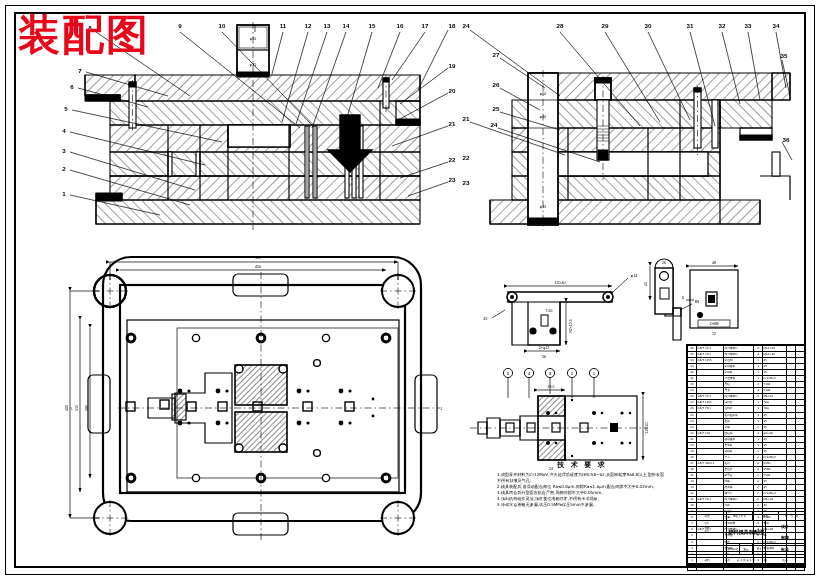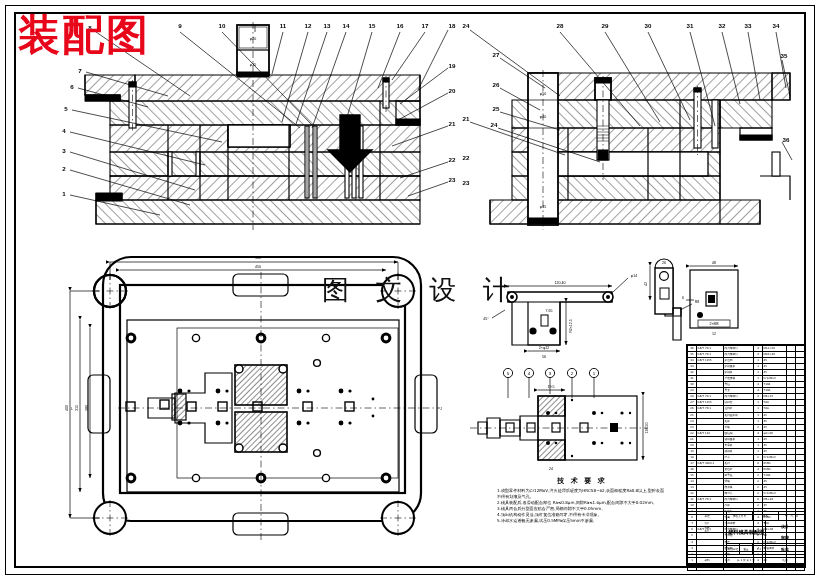--- a/index.html
+++ b/index.html
@@ -35,21 +35,21 @@
   .solidblk{fill:#000;stroke:#000}
   .wht{fill:#fff;stroke:#000;stroke-width:1.1}
   .wht2{fill:#fff;stroke:#000;stroke-width:1.8}
   .num{font-size:6.2px;font-family:"Liberation Sans",sans-serif;fill:#000;
       font-weight:bold;text-anchor:middle;}
   .dimtxt{font-size:3.6px;fill:#000;text-anchor:middle;
       font-family:"Liberation Sans",sans-serif;}
   .baltxt{font-size:4.4px;fill:#000;text-anchor:middle;font-family:"Liberation Sans",sans-serif;}
 
   
-  .techreq{position:absolute;left:497px;top:460px;width:170px;z-index:20;margin-top:16px;}
+  .techreq{position:absolute;left:497px;top:460px;width:170px;z-index:20;}
   .techreq .trh{font-size:7px;font-weight:bold;text-align:center;letter-spacing:2px;
       margin-bottom:2px;font-family:"DejaVu Sans",sans-serif;}
   .techreq .trl{font-size:4.1px;line-height:1.45;color:#000;
       font-family:"DejaVu Sans",sans-serif;}
 
   
   .tb{position:absolute;left:686px;top:344px;width:120px;height:222px;
       border:1.4px solid #000;box-sizing:border-box;background:#fff;z-index:25;}
   .bom{width:100%;border-collapse:collapse;table-layout:fixed;}
   .bom td{border:.5px solid #000;height:5.05px;padding:0 .5px;font-size:2.7px;
@@ -71,21 +71,20 @@
 </head>
 <body>
 
 <div id="sheet">
 
   <div class="frame-outer"></div>
   <div class="frame-inner"></div>
 
   <div class="red-title">装配图</div>
 
-  <div class="watermark">图 文 设 计</div>
 
   <svg width="820" height="580" viewBox="0 0 820 580">
     <defs>
       <pattern id="hA" width="7" height="7" patternUnits="userSpaceOnUse" patternTransform="rotate(45)">
         <line x1="0" y1="0" x2="0" y2="7" stroke="#000" stroke-width=".75"></line>
       </pattern>
       <pattern id="hB" width="7" height="7" patternUnits="userSpaceOnUse" patternTransform="rotate(-45)">
         <line x1="0" y1="0" x2="0" y2="7" stroke="#000" stroke-width=".75"></line>
       </pattern>
       <pattern id="hC" width="4" height="4" patternUnits="userSpaceOnUse" patternTransform="rotate(45)">

